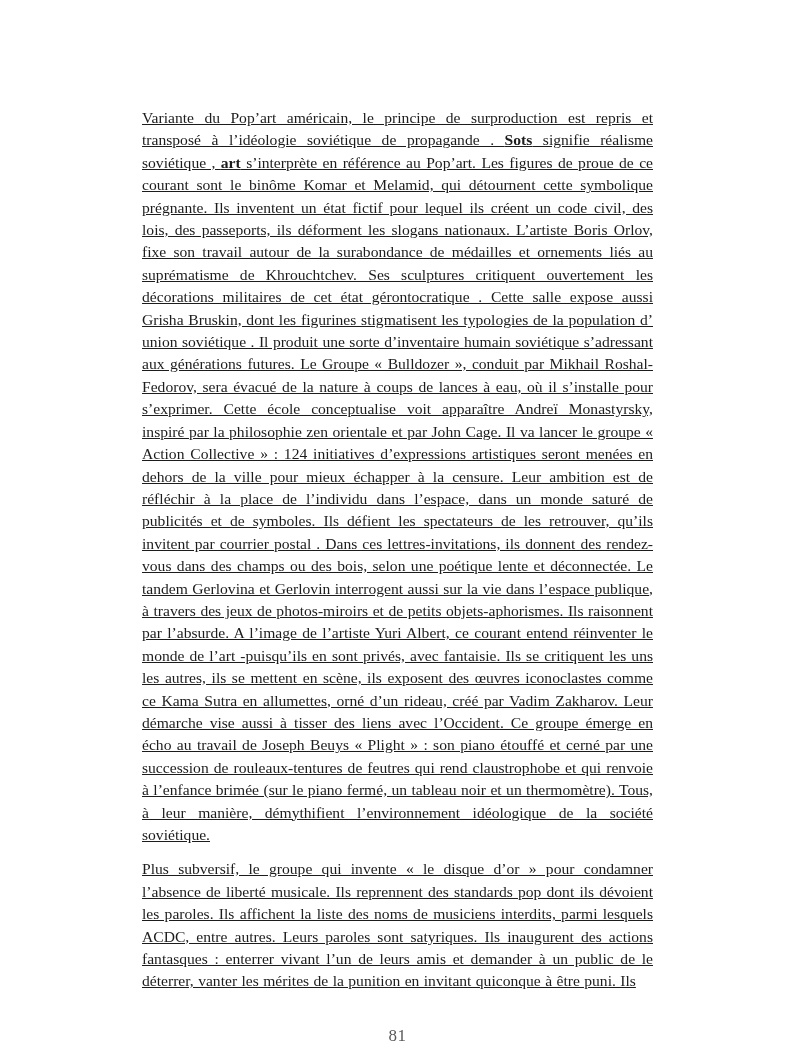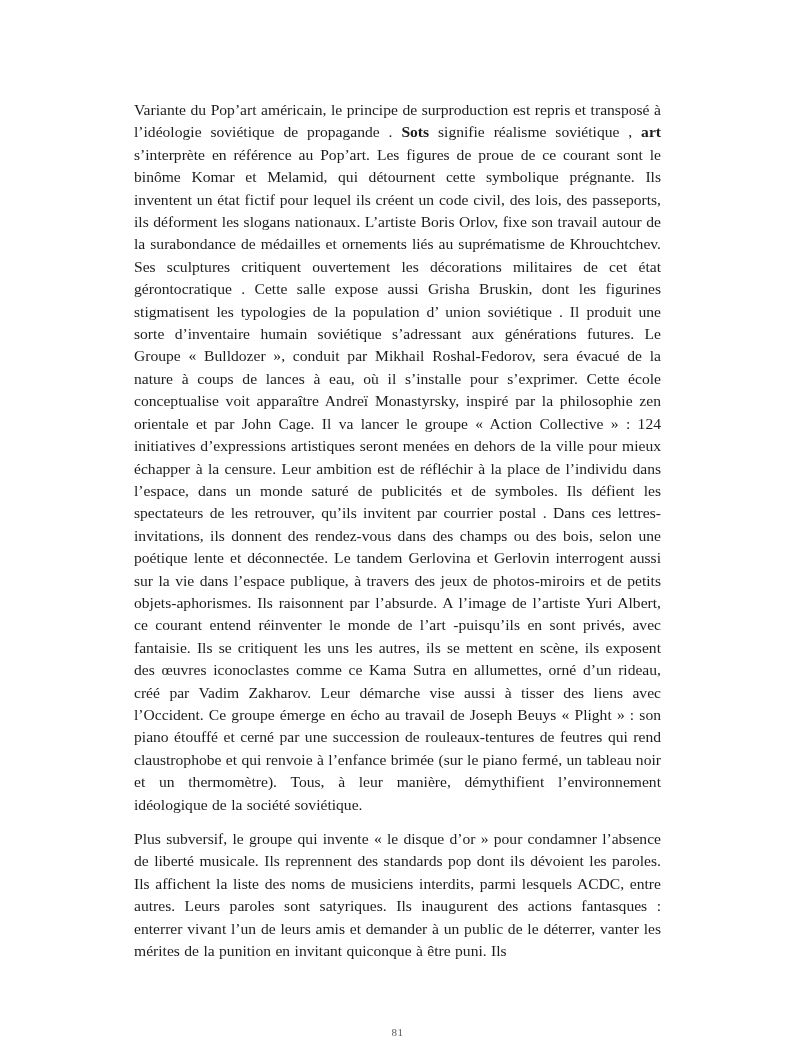--- a/index.html
+++ b/index.html
@@ -24,36 +24,37 @@
     position: absolute;
     left: 130px;
     top: 95px;
     width: 535px;
     text-align: justify;
     font-size: 15.6px;
     line-height: 22.4px;
     word-spacing: 0.5px;
   }
   .text-block p {
-    margin: 4px;
+    margin: 12px;
     padding: 0;
+    text-decoration: underline;
   }
   .text-block p + p {
     margin-top: 12px;
   }
   .text-block b {
     font-weight: bold;
   }
   .page-number {
     position: absolute;
     top: 1026px;
     left: 0;
     width: 100%;
     text-align: center;
-    font-size: 11px;
+    font-size: 17px;
     color: #595959;
     letter-spacing: 0.5px;
   }
 </style>
 </head>
 <body>
 
 <div class="page">
   <div class="text-block">
       <p><span>Variante du Pop’art américain, le principe de surproduction est repris et transposé à l’idéologie soviétique de propagande . </span><b>Sots</b><span> signifie réalisme soviétique , </span><b>art</b><span> s’interprète en référence au Pop’art. Les figures de proue de ce courant sont le binôme Komar et Melamid, qui détournent cette symbolique prégnante. Ils inventent un état fictif pour lequel ils créent un code civil, des lois, des passeports, ils déforment les slogans nationaux. L’artiste Boris Orlov, fixe son travail autour de la surabondance de médailles et ornements liés au suprématisme de Khrouchtchev. Ses sculptures critiquent ouvertement les décorations militaires de cet état gérontocratique . Cette salle expose aussi Grisha Bruskin, dont les figurines stigmatisent les typologies de la population d’ union soviétique . Il produit une sorte d’inventaire humain soviétique s’adressant aux générations futures. Le Groupe « Bulldozer », conduit par Mikhail Roshal-Fedorov, sera évacué de la nature à coups de lances à eau, où il s’installe pour s’exprimer. Cette école conceptualise voit apparaître Andreï Monastyrsky, inspiré par la philosophie zen orientale et par John Cage. Il va lancer le groupe « Action Collective » : 124 initiatives d’expressions artistiques seront menées en dehors de la ville pour mieux échapper à la censure. Leur ambition est de réfléchir à la place de l’individu dans l’espace, dans un monde saturé de publicités et de symboles. Ils défient les spectateurs de les retrouver, qu’ils invitent par courrier postal . Dans ces lettres-invitations, ils donnent des rendez-vous dans des champs ou des bois, selon une poétique lente et déconnectée. Le tandem Gerlovina et Gerlovin interrogent aussi sur la vie dans l’espace publique, à travers des jeux de photos-miroirs et de petits objets-aphorismes. Ils raisonnent par l’absurde. A l’image de l’artiste Yuri Albert, ce courant entend réinventer le monde de l’art -puisqu’ils en sont privés, avec fantaisie. Ils se critiquent les uns les autres, ils se mettent en scène, ils exposent des œuvres iconoclastes comme ce Kama Sutra en allumettes, orné d’un rideau, créé par Vadim Zakharov. Leur démarche vise aussi à tisser des liens avec l’Occident. Ce groupe émerge en écho au travail de Joseph Beuys « Plight » : son piano étouffé et cerné par une succession de rouleaux-tentures de feutres qui rend claustrophobe et qui renvoie à l’enfance brimée (sur le piano fermé, un tableau noir et un thermomètre). Tous, à leur manière, démythifient l’environnement idéologique de la société soviétique.</span></p>

